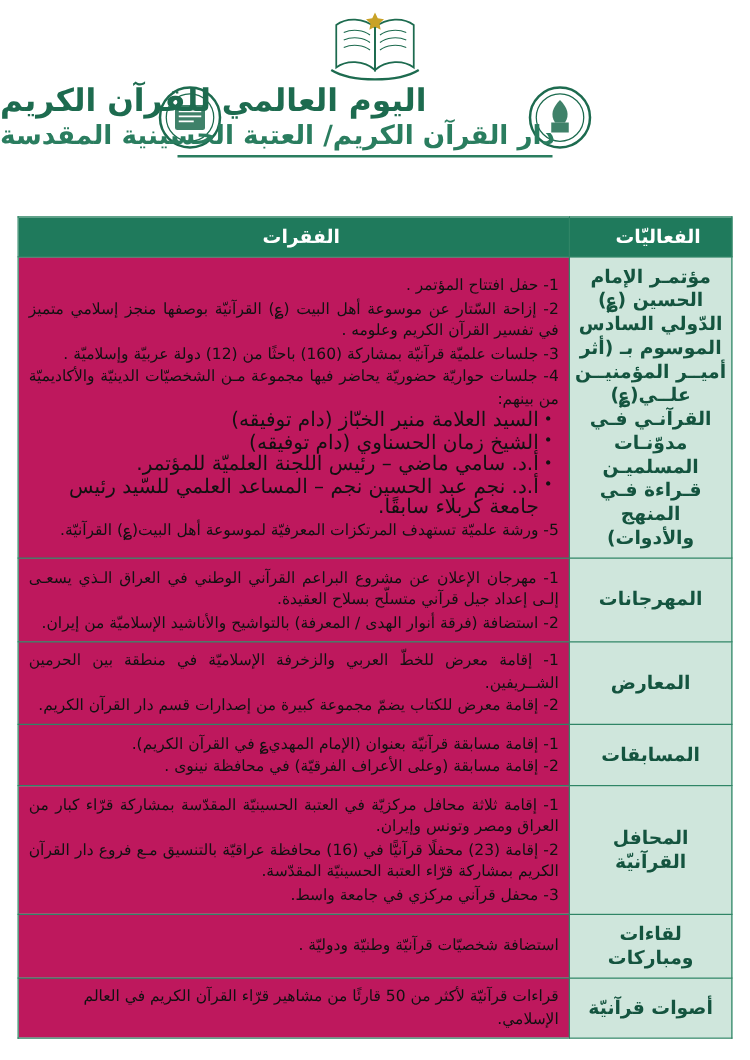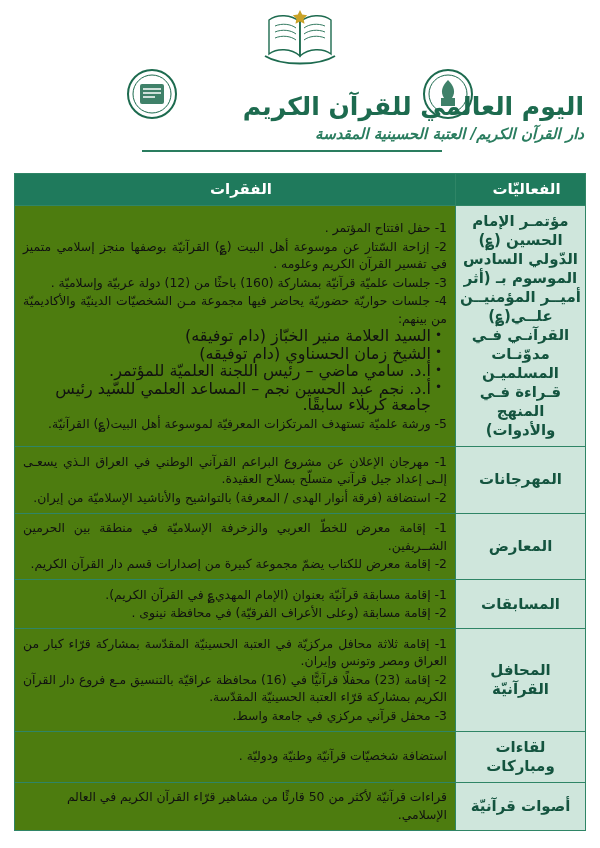--- a/index.html
+++ b/index.html
@@ -47,39 +47,37 @@
     right: 126px;
     top: 68px;
     width: 52px;
     height: 52px;
   }
   .header-titles {
     position: absolute;
     top: 66px;
     left: 0;
     right: 16px;
-    text-align: right;
-    margin-top: 26px;
+    text-align: left;
   }
   .h-title1 {
     font-size: 25px;
     font-weight: bold;
     color: #1d6b4f;
     letter-spacing: 0px;
     line-height: 30px;
     white-space: nowrap;
   }
   .h-title2 {
-    font-size: 15px;
+    font-size: 21px;
     font-weight: bold;
     color: #2a7d5f;
     line-height: 28px;
     white-space: nowrap;
     margin-top: -2px;
-    font-style: italic;
   }
   .h-underline {
     width: 300px;
     height: 2px;
     background: #2a7d5f;
     margin: 2px auto 0 auto;
   }
 
   
   .title-bar {
@@ -119,21 +117,21 @@
   td.cat {
     background: #cfe6dc;
     color: #14543f;
     font-size: 15px;
     font-weight: bold;
     text-align: center;
     padding: 6px 4px;
     line-height: 19px;
   }
   td.items {
-    background: #4d7c0f;
+    background: #be185d;
     padding: 5px 8px 6px 8px;
     font-size: 12.4px;
     line-height: 17.5px;
     color: #111111;
   }
   .li {
     text-align: right;
     padding: 0.5px 0;
   }
   .li.justify {

